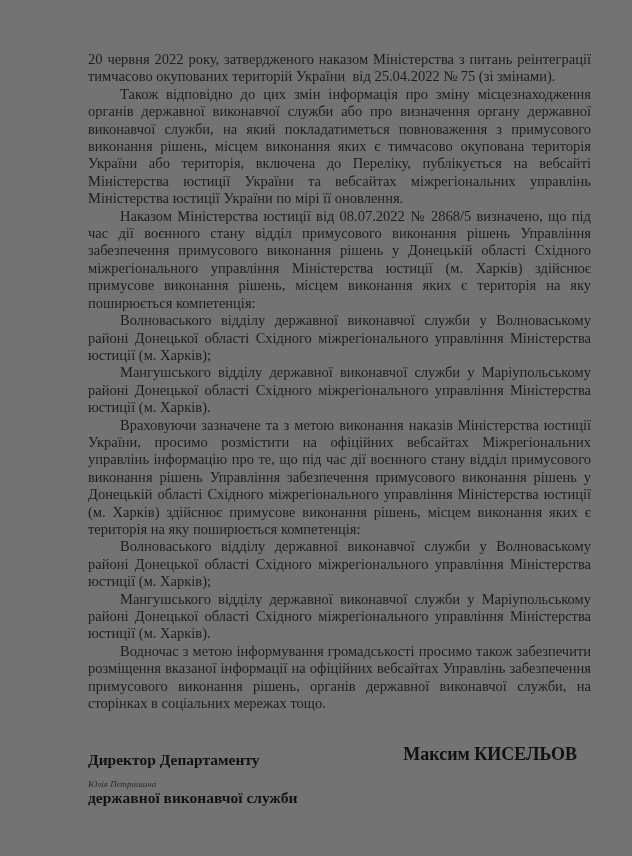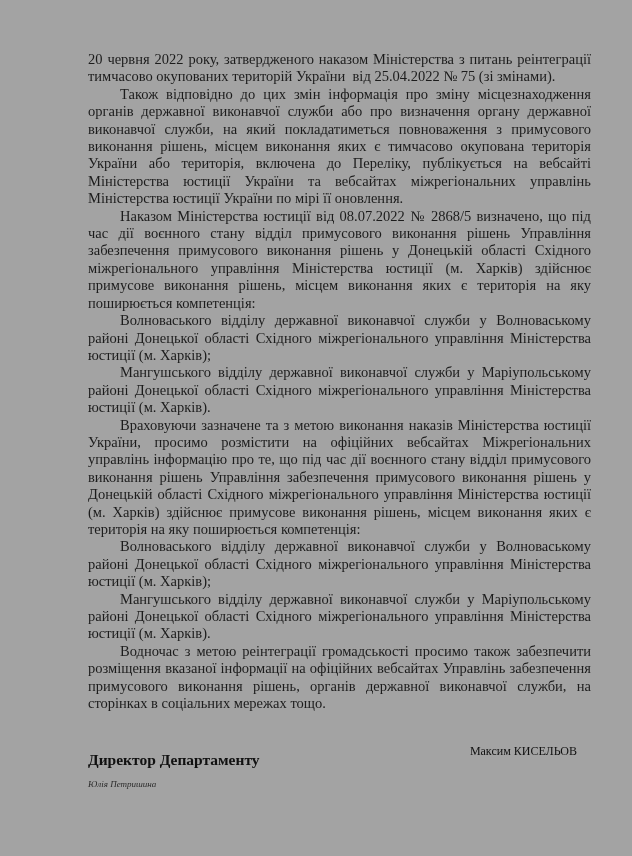--- a/index.html
+++ b/index.html
@@ -43,50 +43,51 @@
     font-weight: bold;
     font-size: 15.5px;
     line-height: 17.6px;
     white-space: nowrap;
     margin-top: 20px;
   }
   .sig-name {
     position: absolute;
     right: 14px;
     top: 13px;
-    font-weight: normal;
-    font-size: 12px;
+    font-weight: bold;
+    font-size: 18px;
     white-space: nowrap;
   }
   .executor {
     position: absolute;
     left: 88px;
     top: 779px;
     font-size: 9px;
     color: #2a2a2a;
     font-style: italic;
   }
 </style>
 </head>
 <body>
 
-<div class="page" style="background: #a3a3a3;">
+<div class="page" style="background: #737373;">
 
   <div class="doc-body" style="color: rgb(28, 28, 28);">
     <p class="para">20 червня 2022 року, затвердженого наказом Міністерства з питань реінтеграції тимчасово окупованих територій України&nbsp; від 25.04.2022 № 75 (зі змінами).</p>
     <p class="para indent">Також відповідно до цих змін інформація про зміну місцезнаходження органів державної виконавчої служби або про визначення органу державної виконавчої служби, на який покладатиметься повноваження з примусового виконання рішень, місцем виконання яких є тимчасово окупована територія України або територія, включена до Переліку, публікується на вебсайті Міністерства юстиції України та вебсайтах міжрегіональних управлінь Міністерства юстиції України по мірі її оновлення.</p>
     <p class="para indent">Наказом Міністерства юстиції від 08.07.2022 № 2868/5 визначено, що під час дії воєнного стану відділ примусового виконання рішень Управління забезпечення примусового виконання рішень у Донецькій області Східного міжрегіонального управління Міністерства юстиції (м. Харків) здійснює примусове виконання рішень, місцем виконання яких є територія на яку поширюється компетенція:</p>
     <p class="para indent">Волноваського відділу державної виконавчої служби у Волноваському районі Донецької області Східного міжрегіонального управління Міністерства юстиції (м. Харків);</p>
     <p class="para indent">Мангушського відділу державної виконавчої служби у Маріупольському районі Донецької області Східного міжрегіонального управління Міністерства юстиції (м. Харків).</p>
     <p class="para indent">Враховуючи зазначене та з метою виконання наказів Міністерства юстиції України, просимо розмістити на офіційних вебсайтах Міжрегіональних управлінь інформацію про те, що під час дії воєнного стану відділ примусового виконання рішень Управління забезпечення примусового виконання рішень у Донецькій області Східного міжрегіонального управління Міністерства юстиції (м. Харків) здійснює примусове виконання рішень, місцем виконання яких є територія на яку поширюється компетенція:</p>
     <p class="para indent">Волноваського відділу державної виконавчої служби у Волноваському районі Донецької області Східного міжрегіонального управління Міністерства юстиції (м. Харків);</p>
     <p class="para indent">Мангушського відділу державної виконавчої служби у Маріупольському районі Донецької області Східного міжрегіонального управління Міністерства юстиції (м. Харків).</p>
-    <p class="para indent">Водночас з метою реінтеграції громадськості просимо також забезпечити розміщення вказаної інформації на офіційних вебсайтах Управлінь забезпечення примусового виконання рішень, органів державної виконавчої служби, на сторінках в соціальних мережах тощо.</p>
+    <p class="para indent">Водночас з метою інформування громадськості просимо також забезпечити розміщення вказаної інформації на офіційних вебсайтах Управлінь забезпечення примусового виконання рішень, органів державної виконавчої служби, на сторінках в соціальних мережах тощо.</p>
   </div>
 
   <div class="signature">
     <div class="sig-title">Директор Департаменту</div>
+    <div class="sig-title">державної виконавчої служби</div>
     <div class="sig-name">Максим КИСЕЛЬОВ</div>
   </div>
 
   <div class="executor">Юлія Петришина</div>
 
 </div>
 
 </body></html>

